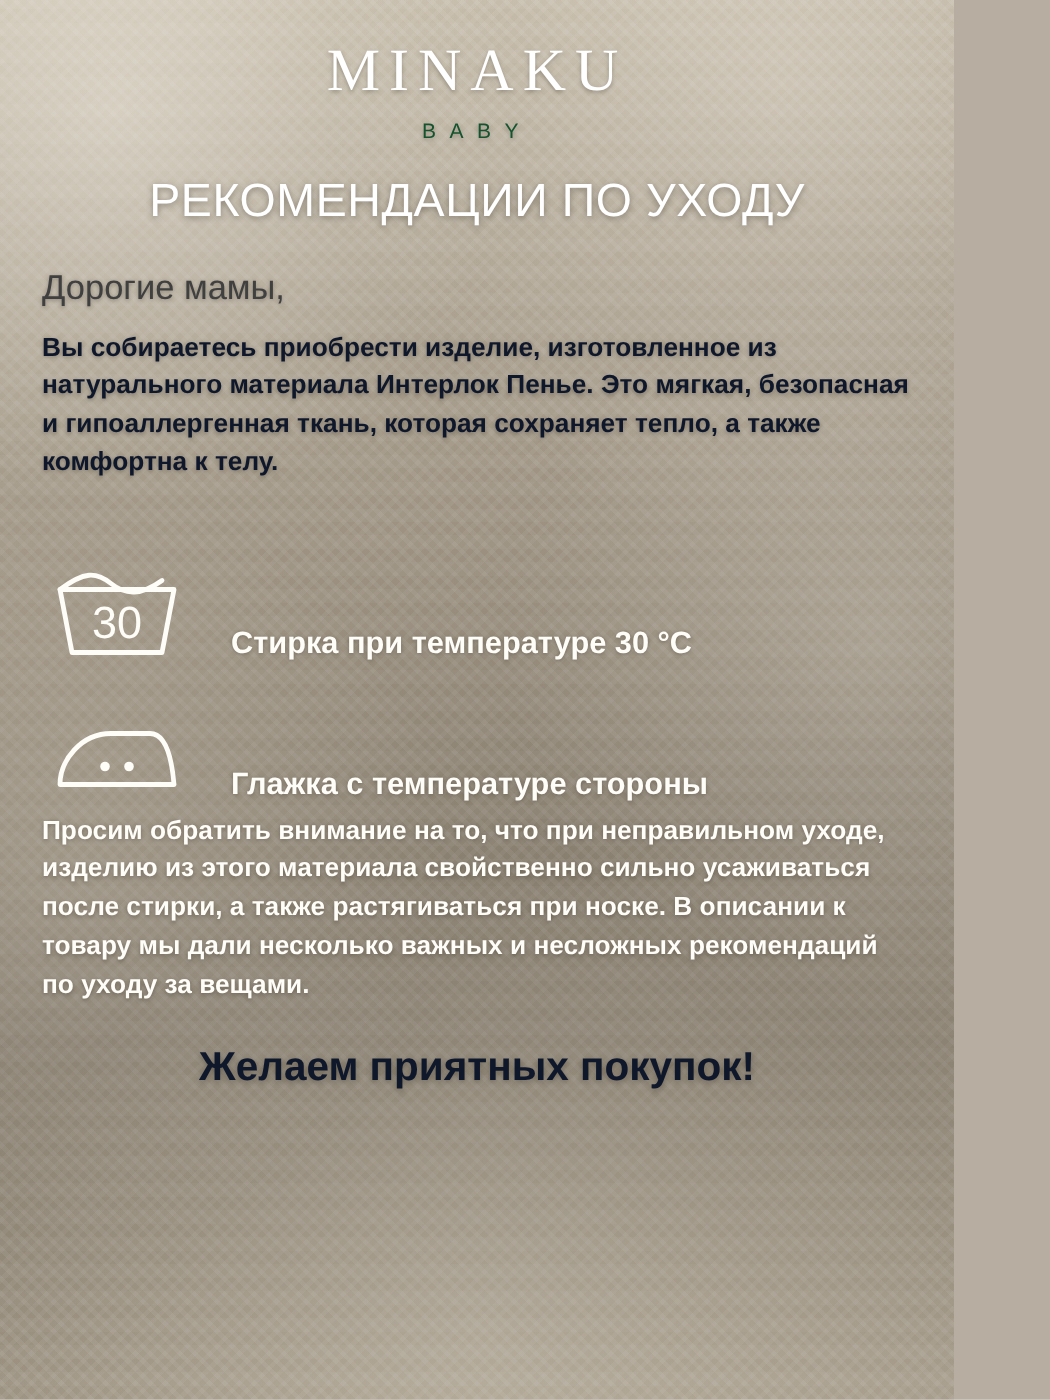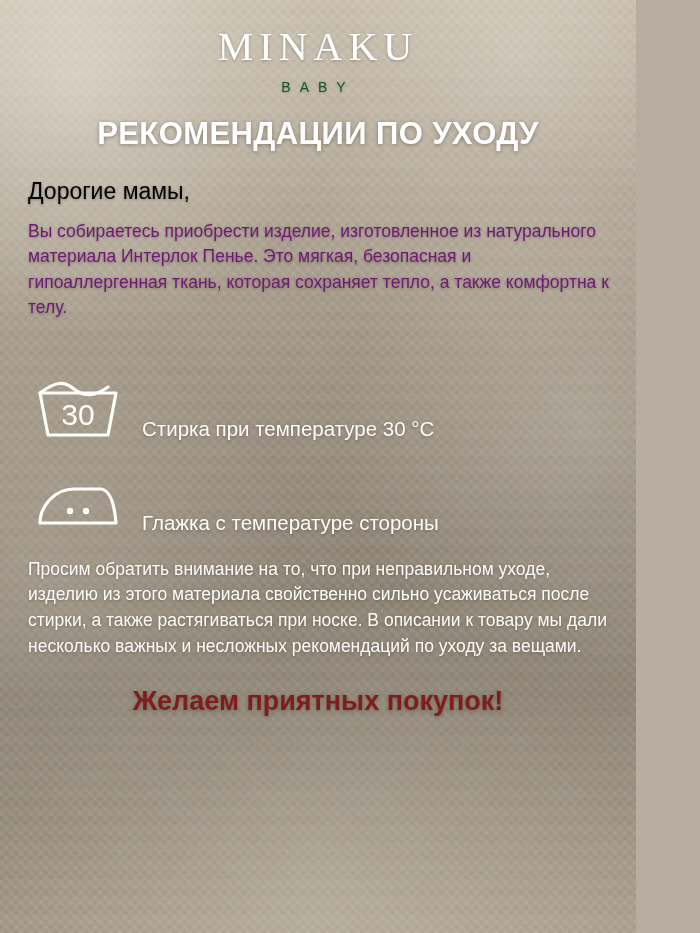--- a/index.html
+++ b/index.html
@@ -78,41 +78,41 @@
     font-size: 14px;
     letter-spacing: 9px;
     color: #14532d;
     text-shadow: 0 1px 3px rgba(60,54,44,0.35);
   }
 
   .headline {
     margin-top: 21px;
     text-align: center;
     font-size: 31px;
-    font-weight: 700;
+    font-weight: 400;
     letter-spacing: 0.4px;
     color: #ffffff;
     text-shadow: 0 1px 4px rgba(55,48,38,0.45);
   }
 
   .greeting {
     margin-top: 26px;
     font-size: 23px;
     font-weight: 400;
-    color: #000000;
+    color: #404040;
     text-shadow: 0 1px 3px rgba(55,48,38,0.40);
     padding-left: 2px;
   }
 
   .intro {
     margin-top: 14px;
     font-size: 17.5px;
     line-height: 1.45;
-    font-weight: 400;
-    color: #701a75;
+    font-weight: 700;
+    color: #0f172a;
     text-shadow: 0 1px 3px rgba(55,48,38,0.40);
     padding-left: 2px;
   }
 
   .care-list {
     margin-top: 26px;
   }
   .care-row {
     display: flex;
     align-items: flex-end;
@@ -121,41 +121,42 @@
   }
   .care-icon {
     width: 104px;
     min-width: 104px;
     display: flex;
     align-items: center;
     justify-content: center;
   }
   .care-text {
     font-size: 20.5px;
-    font-weight: 400;
+    font-weight: 700;
     color: #fffdf8;
     text-shadow: 0 1px 3px rgba(55,48,38,0.40);
+    margin-left: 12px;
   }
 
   .outro {
-    margin-top: 22px;
+    margin-top: 6px;
     font-size: 17.5px;
     line-height: 1.48;
-    font-weight: 400;
+    font-weight: 700;
     color: #fffdf8;
     text-shadow: 0 1px 3px rgba(55,48,38,0.40);
     padding-left: 2px;
   }
 
   .closing {
     margin-top: 26px;
     text-align: center;
     font-size: 27px;
     font-weight: 700;
-    color: #7f1d1d;
+    color: #0f172a;
     text-shadow: 0 1px 4px rgba(55,48,38,0.45);
   }
 
   svg { display: block; overflow: visible; }
 </style>
 </head>
 <body>
 
 <div class="page">
   <div class="bg"></div>

